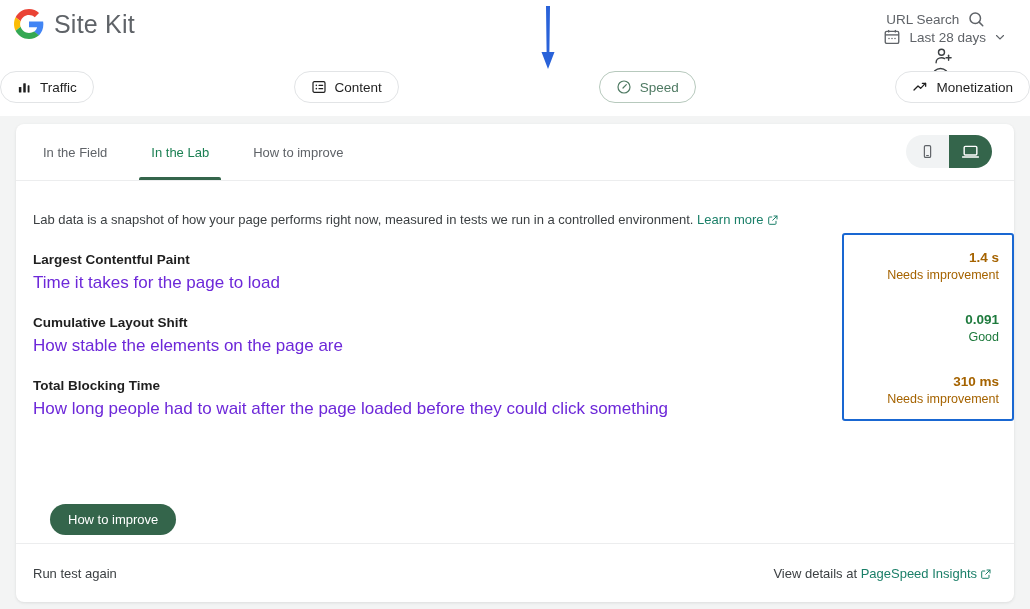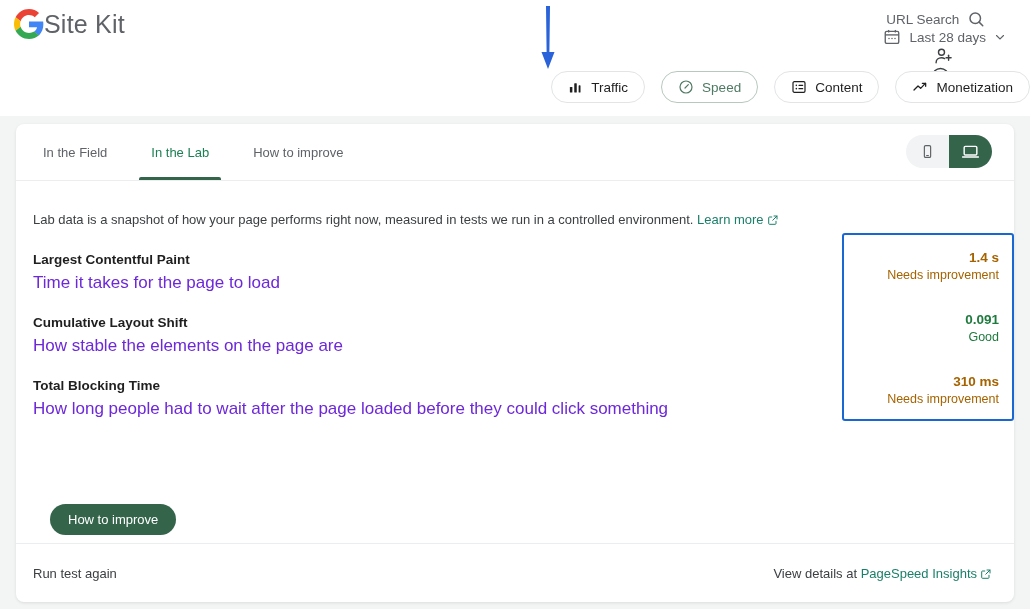--- a/index.html
+++ b/index.html
@@ -13,21 +13,21 @@
   .page { position: relative; width: 1030px; height: 609px; }
 
   
   .header {
     position: absolute; top: 0; left: 0;
     width: 1030px; height: 116px;
     background: #ffffff;
   }
   .brand {
     position: absolute; left: 14px; top: 9px;
-    display: flex; align-items: center; 
+    display: flex; align-items: center; gap: 10px;
   }
   .g-logo { width: 30px; height: 30px; display:block; }
   .brand-name {
     font-size: 25px; color: #5f6368; letter-spacing: 0.2px;
     font-weight: 400;
   }
 
   .header-right {
     position: absolute; right: 14px; top: 10px;
     display: flex; align-items: center; gap: 0px;
@@ -51,21 +51,21 @@
   }
   .avatar::after {
     content:""; position:absolute; left:6px; top:9px;
     width:13px; height:13px; border-radius:50%;
     background: radial-gradient(circle at 40% 35%, rgba(190,70,70,.85), rgba(60,20,25,.2) 70%);
   }
 
   
   .nav-tabs {
     position: absolute; top: 71px; left: 0; width: 1030px;
-    display: flex; justify-content: flex-end; gap: 16px;
+    display: flex; justify-content: space-between; gap: 16px;
   }
   .nav-pill {
     display: flex; align-items: center; gap: 8px;
     height: 32px; padding: 0 16px;
     border: 1px solid #e2e4e6; border-radius: 16px;
     background: #fff; cursor: pointer;
     font-size: 13.5px; color: #1f1f1f;
   }
   .nav-pill svg { display: block; }
   .nav-pill.active {
@@ -239,37 +239,37 @@
 
       <div class="nav-pill">
         <svg width="15" height="15" viewBox="0 0 24 24" fill="#1f1f1f">
           <rect x="3" y="11" width="4" height="9" rx="1"></rect>
           <rect x="10" y="5" width="4" height="15" rx="1"></rect>
           <rect x="17" y="8.5" width="3" height="11.5" rx="1"></rect>
         </svg>
         <span>Traffic</span>
       </div>
 
-      <div class="nav-pill active">
-        <svg width="16" height="16" viewBox="0 0 24 24" fill="none" stroke="#4f7a63" stroke-width="1.8" stroke-linecap="round">
-          <circle cx="12" cy="12" r="9"></circle>
-          <line x1="15.5" y1="8.5" x2="10.5" y2="13.5"></line>
-        </svg>
-        <span>Speed</span>
-      </div>
-
       <div class="nav-pill">
         <svg width="16" height="16" viewBox="0 0 24 24" fill="none" stroke="#1f1f1f" stroke-width="1.8">
           <rect x="3" y="4" width="18" height="16" rx="2"></rect>
           <circle cx="8" cy="9.5" r="1.2" fill="#1f1f1f" stroke="none"></circle>
           <circle cx="8" cy="14.5" r="1.2" fill="#1f1f1f" stroke="none"></circle>
           <line x1="12" y1="9.5" x2="17.5" y2="9.5" stroke-linecap="round"></line>
           <line x1="12" y1="14.5" x2="17.5" y2="14.5" stroke-linecap="round"></line>
         </svg>
         <span>Content</span>
+      </div>
+
+      <div class="nav-pill active">
+        <svg width="16" height="16" viewBox="0 0 24 24" fill="none" stroke="#4f7a63" stroke-width="1.8" stroke-linecap="round">
+          <circle cx="12" cy="12" r="9"></circle>
+          <line x1="15.5" y1="8.5" x2="10.5" y2="13.5"></line>
+        </svg>
+        <span>Speed</span>
       </div>
 
       <div class="nav-pill">
         <svg width="16" height="16" viewBox="0 0 24 24" fill="none" stroke="#1f1f1f" stroke-width="1.9" stroke-linecap="round" stroke-linejoin="round">
           <polyline points="3,16.5 9,10.5 13,14 20,6.5"></polyline>
           <polyline points="15.5,6.5 20.5,6.5 20.5,11"></polyline>
         </svg>
         <span>Monetization</span>
       </div>
     </div>

